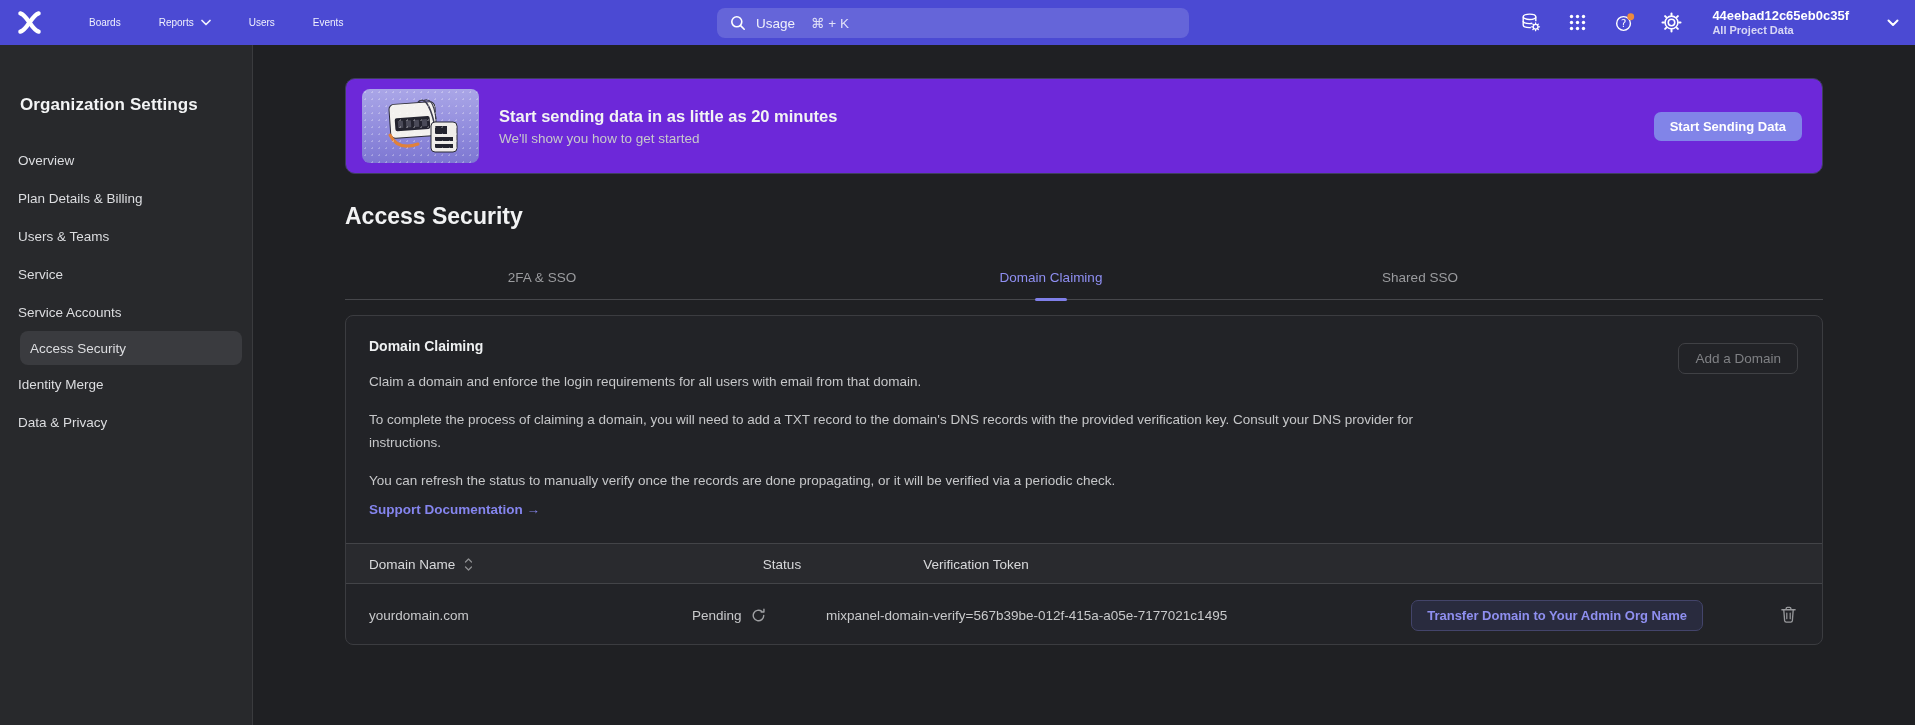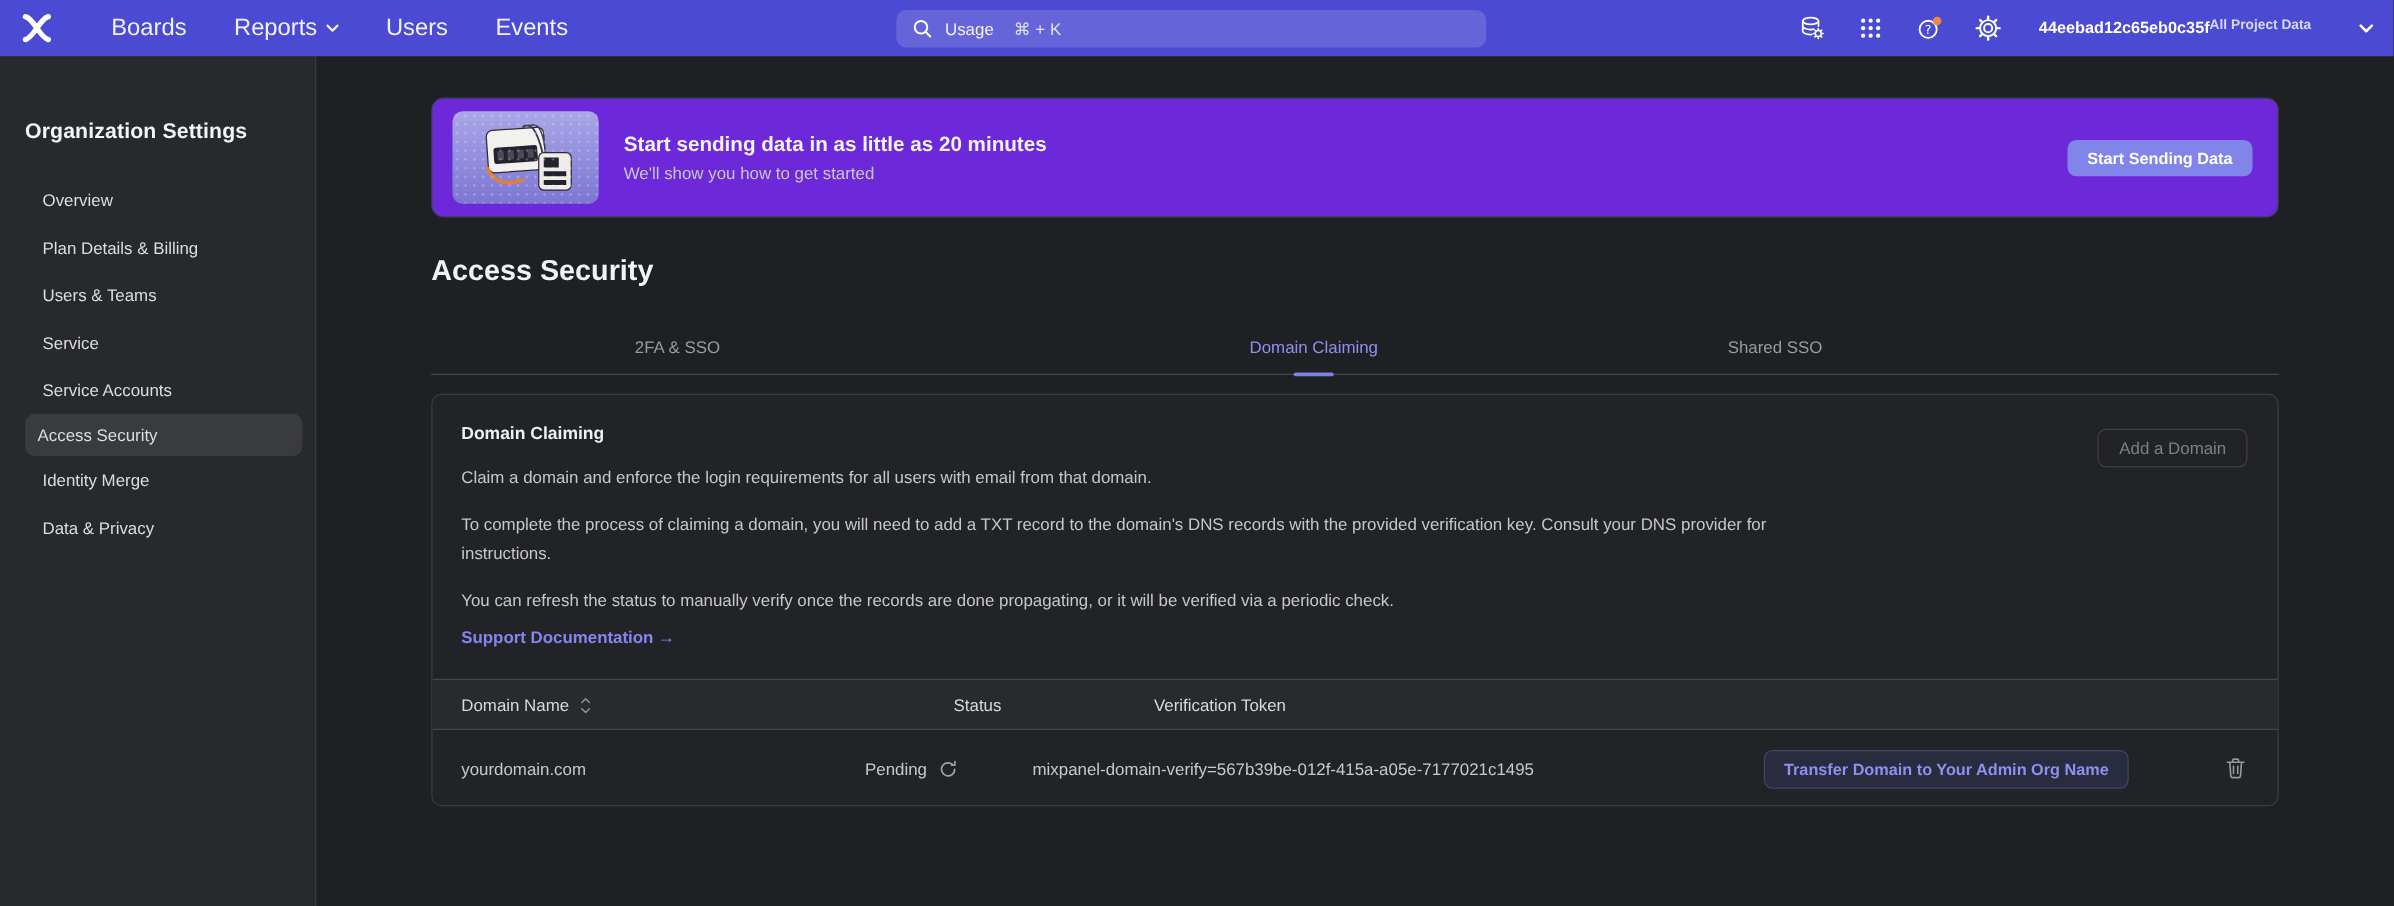--- a/index.html
+++ b/index.html
@@ -4,37 +4,37 @@
 <style>
   * { margin:0; padding:0; box-sizing:border-box; }
   html,body { width:1915px; height:725px; background:#1f2023; font-family:"Liberation Sans",sans-serif; overflow:hidden; }
   .stage { position:relative; width:1915px; height:725px; }
 
   
   .topnav { position:absolute; top:0; left:0; width:100%; height:45px; background:#4b4ad3;
             display:flex; align-items:center; padding:0 16px; z-index:10; }
   .logo { display:flex; align-items:center; margin-right:46px; cursor:pointer; }
   .nav-items { display:flex; align-items:center; gap:38px; }
-  .nav-item { color:#f0f1fd; font-size:19px; font-weight:500; cursor:pointer; display:flex; align-items:center; gap:7px; }
+  .nav-item { color:#f0f1fd; font-size:10px; font-weight:500; cursor:pointer; display:flex; align-items:center; gap:7px; }
   .searchbar { position:absolute; left:717px; top:8px; width:472px; height:30px; border-radius:8px;
                background:rgba(255,255,255,0.15); display:flex; align-items:center; padding:0 13px; gap:10px; cursor:text; }
   .search-label { color:#f0f1fb; font-size:13.5px; }
   .search-shortcut { color:rgba(255,255,255,0.8); font-size:13.5px; margin-left:6px; }
   .nav-right { position:absolute; right:16px; top:0; height:45px; display:flex; align-items:center; gap:26px; }
   .nav-icon { width:21px; height:21px; display:flex; align-items:center; justify-content:center; cursor:pointer; }
-  .account { display:flex; flex-direction:row; line-height:1.25; margin-left:4px; cursor:pointer; }
+  .account { display:flex; flex-direction:column; line-height:1.25; margin-left:4px; cursor:pointer; }
   .account-id { color:#ffffff; font-size:13px; font-weight:700; }
   .account-project { color:rgba(255,255,255,0.78); font-size:11px; font-weight:700; }
   .account-caret { margin-left:12px; cursor:pointer; display:flex; align-items:center; }
 
   
   .sidebar { position:absolute; top:45px; left:0; width:253px; height:680px; background:#28292c; border-right:1px solid #3a3b3e; }
   .side-title { padding:50px 0 0 20px; font-size:17px; font-weight:700; color:#f3f4f5; letter-spacing:.1px; }
   .side-list { margin-top:26px; display:flex; flex-direction:column; }
-  .side-item { height:38px; display:flex; align-items:center; padding-left:34px; font-size:13.5px; font-weight:500; color:#dcdde0; cursor:pointer; }
+  .side-item { height:38px; display:flex; align-items:center; padding-left:18px; font-size:13.5px; font-weight:500; color:#dcdde0; cursor:pointer; }
   .side-item.active { background:#3a3b3f; margin-left:20px; margin-right:10px; padding-left:10px; border-radius:8px; height:34px; }
 
   
   .main { position:absolute; top:45px; left:254px; right:0; bottom:0; background:#1f2023; }
   .content { position:absolute; left:91px; top:0; width:1478px; height:680px; }
 
   
   .banner { position:absolute; left:0; top:33px; width:1478px; height:96px; background:#6d28d9;
             border:1px solid #3e3f5c; border-radius:10px; display:flex; align-items:center; padding:0 20px 0 16px; }
   .illus { position:relative; width:117px; height:74px; border-radius:8px; overflow:hidden; flex:0 0 auto;

